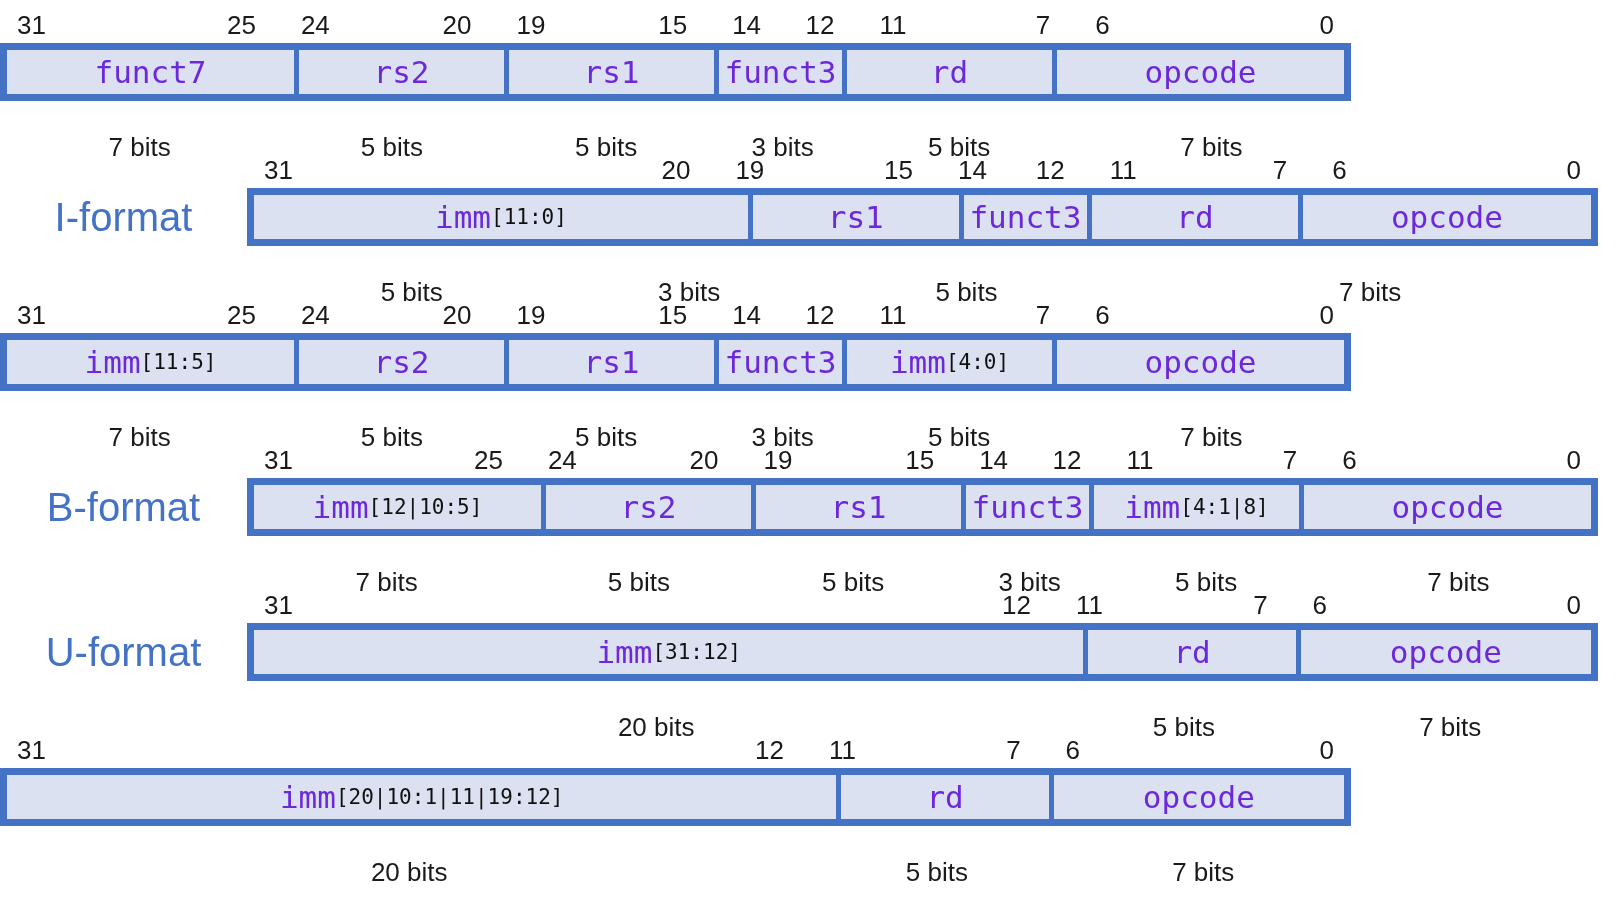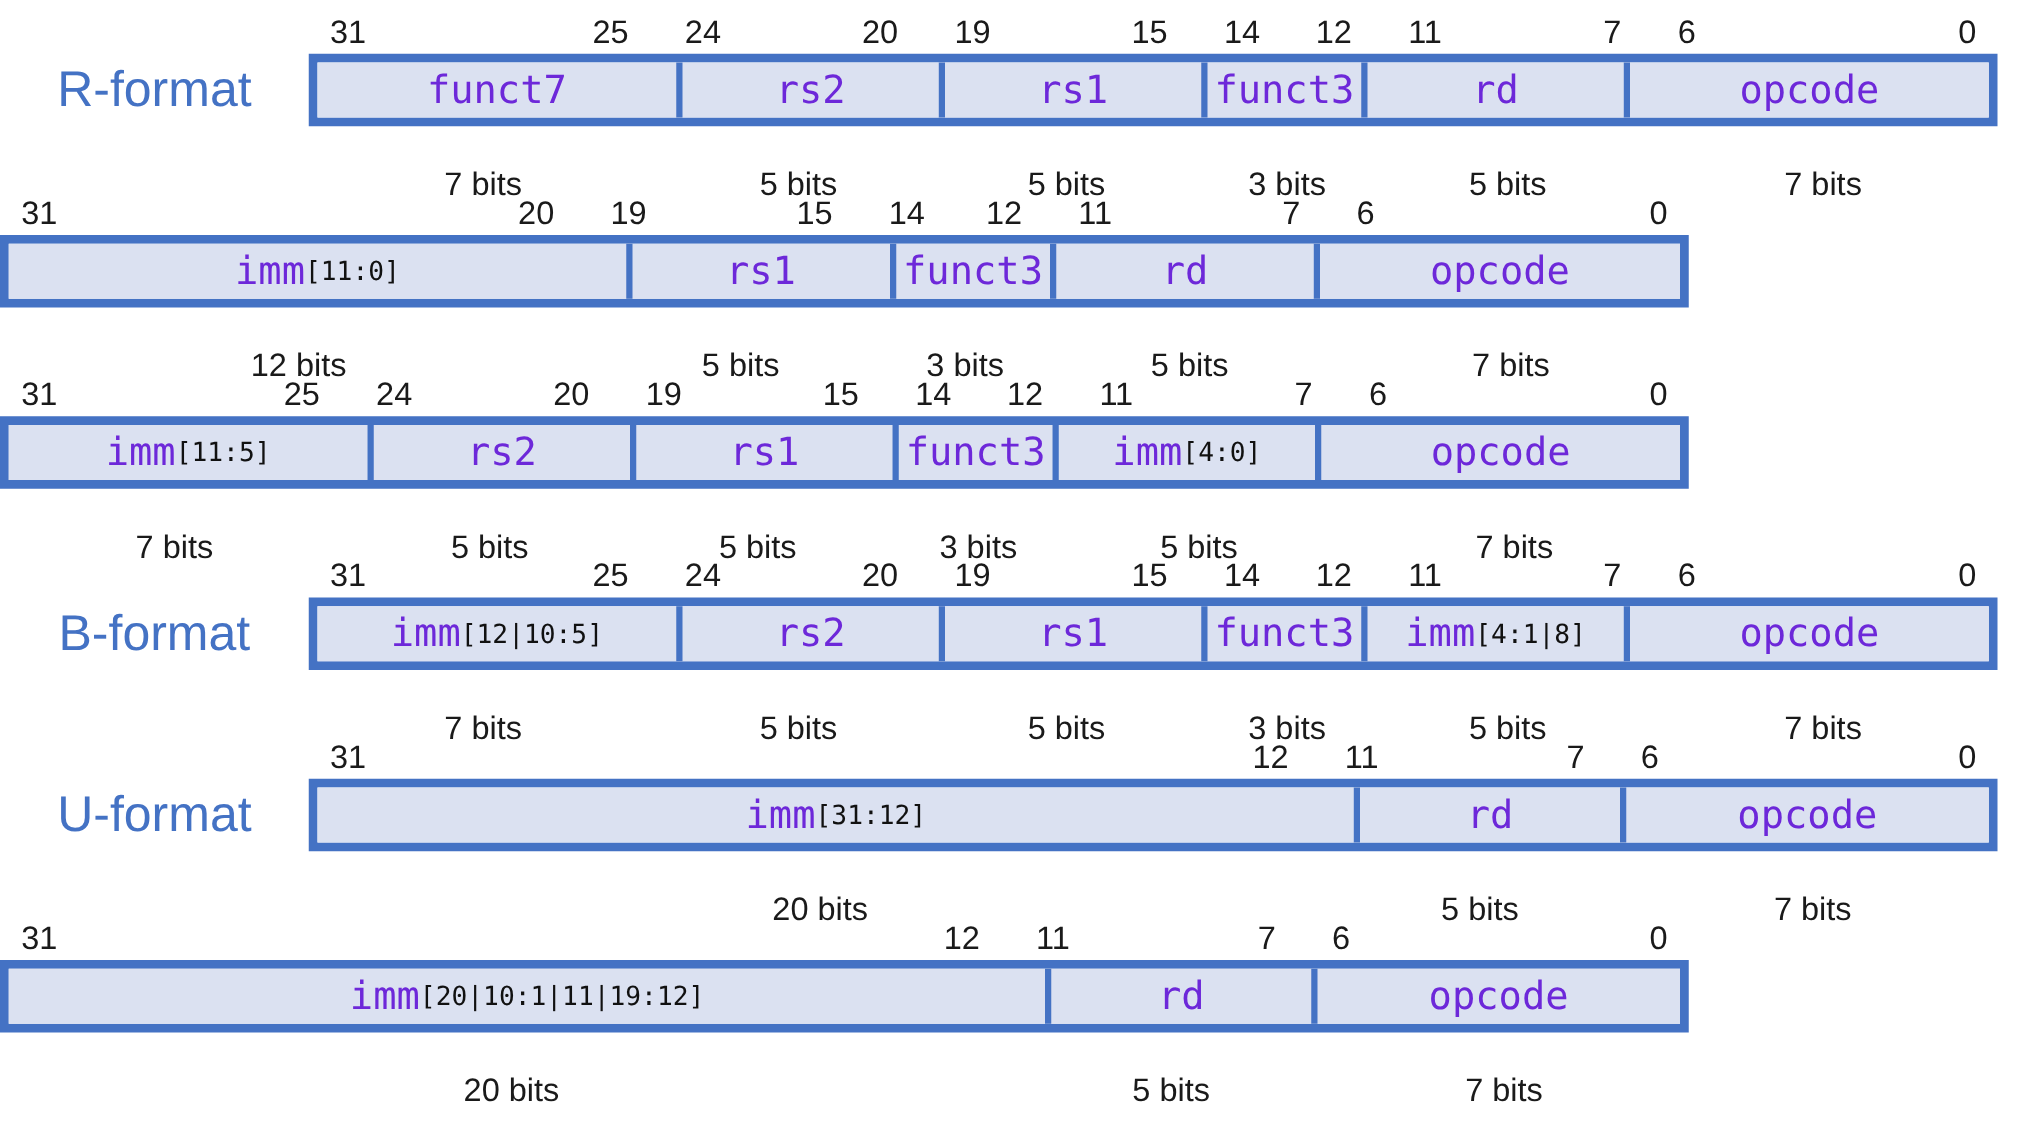--- a/index.html
+++ b/index.html
@@ -90,23 +90,20 @@
     margin-top: 24px;
   }
   .wcell:first-child { border-left: none; }
 </style>
 </head>
 <body>
 
 <div class="page">
   <div>
   <div class="format-row">
-    <div class="gutter">
-      <span class="format-label">R-format</span>
-    </div>
     <div class="diagram">
       <div class="bitnums">
             <div class="bncell" style="flex: 7 1 0px;">
               <span>31</span>
               <span>25</span>
             </div>
             <div class="bncell" style="flex: 5 1 0px;">
               <span>24</span>
               <span>20</span>
             </div>
@@ -157,20 +154,23 @@
             <div class="wcell" style="flex: 5 1 0px;">5 bits</div>
             <div class="wcell" style="flex: 5 1 0px;">5 bits</div>
             <div class="wcell" style="flex: 3 1 0px;">3 bits</div>
             <div class="wcell" style="flex: 5 1 0px;">5 bits</div>
             <div class="wcell" style="flex: 7 1 0px;">7 bits</div>
           </div>
     </div>
   </div>
 
   <div class="format-row">
+    <div class="gutter">
+      <span class="format-label">I-format</span>
+    </div>
     <div class="diagram">
       <div class="bitnums">
             <div class="bncell" style="flex: 12 1 0px;">
               <span>31</span>
               <span>20</span>
             </div>
             <div class="bncell" style="flex: 5 1 0px;">
               <span>19</span>
               <span>15</span>
             </div>
@@ -203,21 +203,20 @@
 
   <div class="fcell" style="flex: 5 1 0px;">
               <span class="fname">rd</span>
             </div>
 
   <div class="fcell" style="flex: 7 1 0px;">
               <span class="fname">opcode</span>
             </div>
 </div>
       <div class="widths">
-            <div class="wcell" style="flex: 12 1 0px;">12 bits</div>
             <div class="wcell" style="flex: 5 1 0px;">5 bits</div>
             <div class="wcell" style="flex: 3 1 0px;">3 bits</div>
             <div class="wcell" style="flex: 5 1 0px;">5 bits</div>
             <div class="wcell" style="flex: 7 1 0px;">7 bits</div>
           </div>
     </div>
   </div>
 
   <div class="format-row">
     <div class="diagram">

